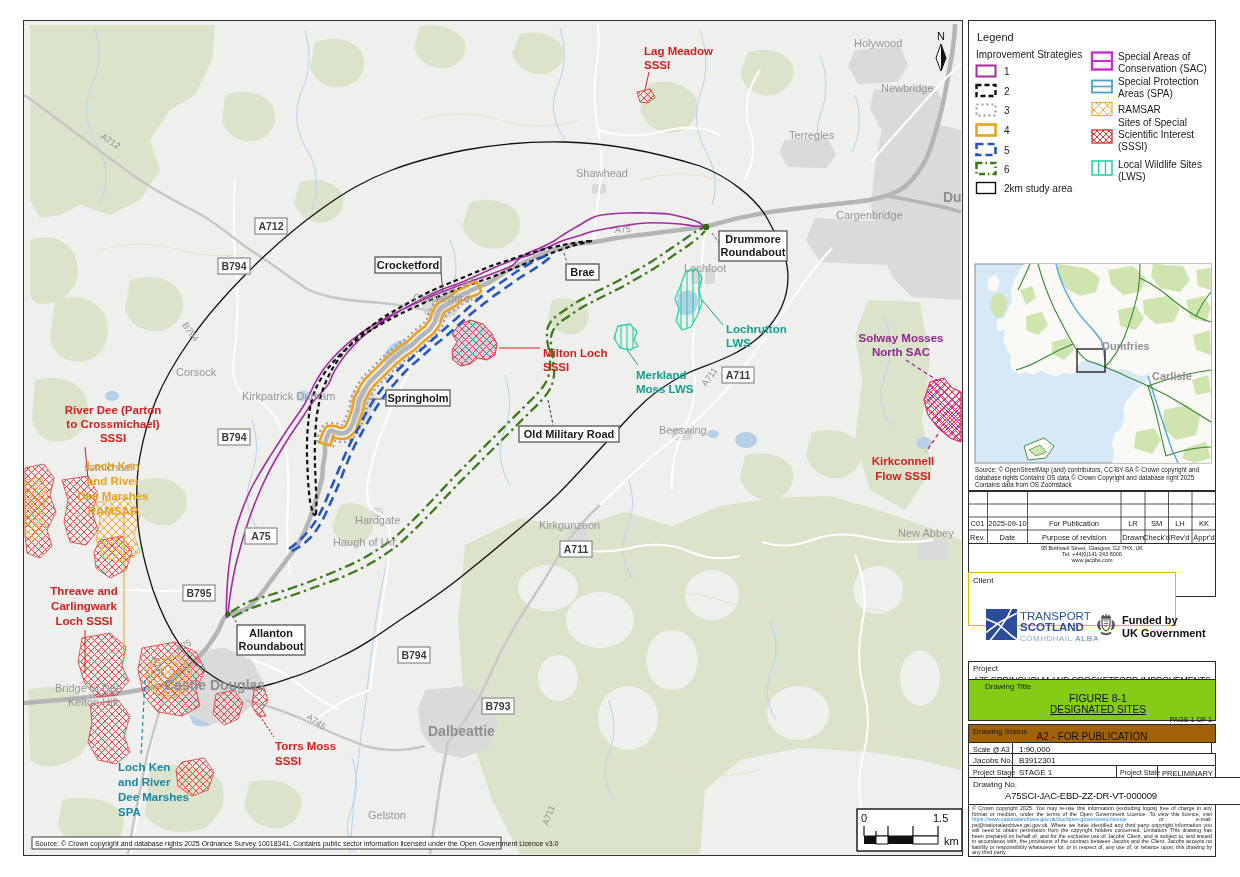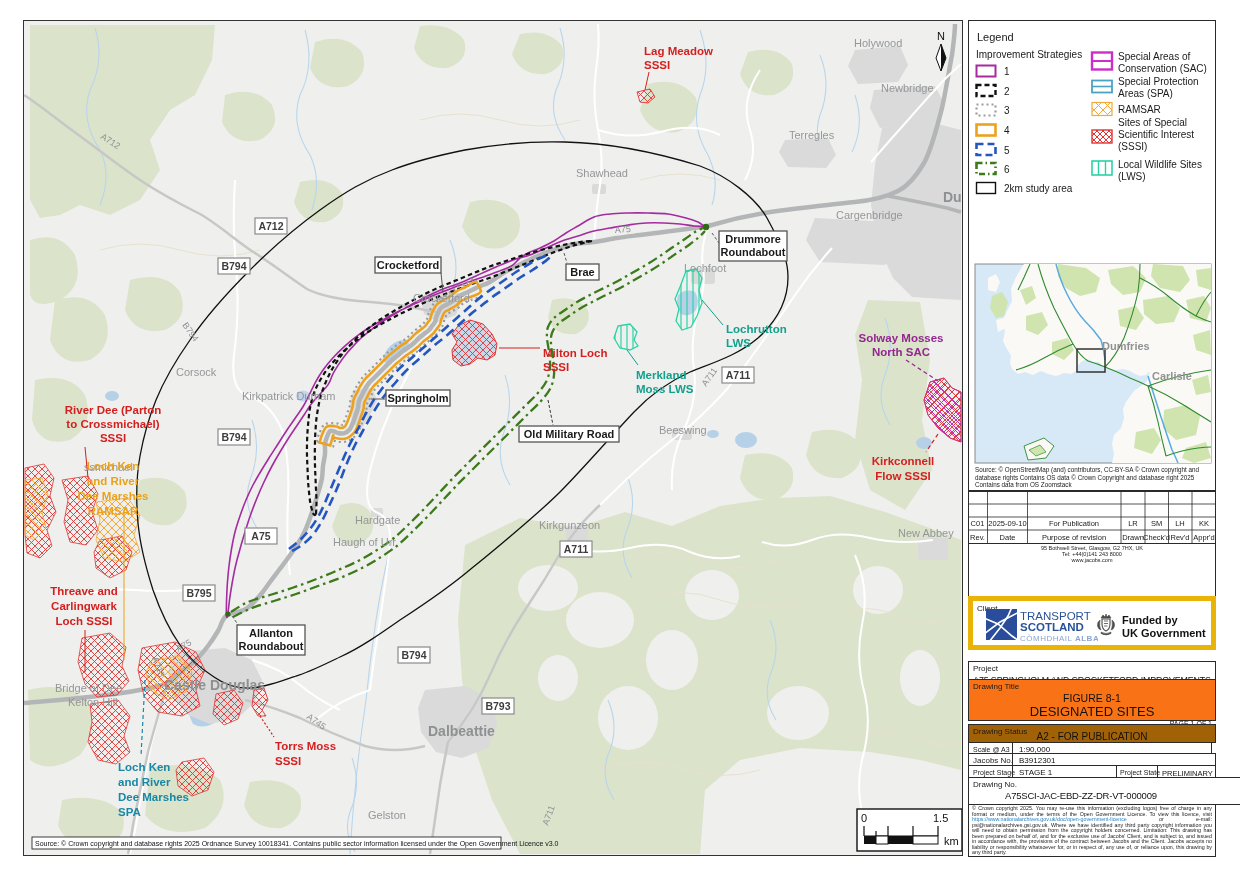--- a/index.html
+++ b/index.html
@@ -687,21 +687,21 @@
 <text x="236" y="48.5" text-anchor="middle">Appr'd</text>
 </g>
 </svg>
 
 <div class="abs" style="left:968px;top:543px;width:248px;height:54px;border:1px solid #2a2a2a;background:#fff;box-sizing:border-box;text-align:center;">
 
 
 <div style="font-size:5.5px;color:#222;line-height:6px;margin-top:1px;">95 Bothwell Street, Glasgow, G2 7HX, UK<br>Tel: +44(0)141 243 8000<br>www.jacobs.com</div>
 </div>
 
-<div class="abs" style="left:968px;top:596px;width:248px;height:54px;border:5px solid #eab308;background:#fff;box-sizing:border-box;">
+<div class="abs" style="left:968px;top:572px;width:208px;height:54px;border:1px solid #eab308;background:#fff;box-sizing:border-box;">
 <div style="font-size:8px;color:#1a1a1a;margin:3px 0 0 4px;">Client</div>
 </div>
 
 <svg class="abs" style="left:986px;top:608px;" width="112" height="36" viewBox="0 0 112 36">
 <rect x="0" y="1" width="31" height="31" fill="#2a4d9b"></rect>
 <clipPath id="tsclip">
       <rect x="0" y="1" width="31" height="31"></rect>
     </clipPath>
 <g stroke="#fff" stroke-width="1.6" fill="none" clip-path="url(#tsclip)">
 <path d="M-2,26 L14,14 L33,4"></path>
@@ -724,24 +724,24 @@
 </g>
 <text x="28" y="12" font-size="11px" font-weight="bold" fill="#111" font-family="Liberation Sans,sans-serif">Funded by</text>
 <text x="28" y="25" font-size="11px" font-weight="bold" fill="#111" font-family="Liberation Sans,sans-serif">UK Government</text>
 </svg>
 
 <div class="abs" style="left:968px;top:661px;width:248px;height:31px;border:1px solid #2a2a2a;background:#fff;box-sizing:border-box;">
 <div style="font-size:8px;color:#1a1a1a;margin:2px 0 0 4px;">Project</div>
 <div style="font-size:8.8px;color:#111;text-align:center;margin-top:2px;font-weight:500;white-space:nowrap;letter-spacing:-0.1px;">A75 SPRINGHOLM AND CROCKETFORD IMPROVEMENTS</div>
 </div>
 
-<div class="abs" style="left:968px;top:679px;width:248px;height:42px;border:1px solid #2a2a2a;background:#f97316;box-sizing:border-box;">
+<div class="abs" style="left:968px;top:679px;width:248px;height:42px;border:1px solid #2a2a2a;background:#84cc16;box-sizing:border-box;padding-left:12px;">
 <div style="font-size:8px;color:#1a1a1a;margin:2px 0 0 4px;">Drawing Title</div>
 <div style="font-size:10.5px;color:#111;text-align:center;margin-top:1px;">FIGURE 8-1</div>
-<div style="font-size:13px;color:#111;text-align:center;">DESIGNATED SITES</div>
+<div style="font-size:10px;color:#111;text-align:center;text-decoration:underline;">DESIGNATED SITES</div>
 <div style="font-size:7px;color:#111;text-align:right;margin:1px 3px 0 0;">PAGE 1 OF 1</div>
 </div>
 
 <div class="abs" style="left:968px;top:724px;width:248px;height:19px;border:1px solid #2a2a2a;background:#a16207;box-sizing:border-box;">
 <div style="font-size:8px;color:#1a1a1a;position:absolute;left:4px;top:2px;">Drawing Status</div>
 <div style="font-size:10px;color:#111;text-align:center;margin-top:6px;">A2 - FOR PUBLICATION</div>
 </div>
 
 <div class="abs" style="left:968px;top:742px;width:244px;height:12px;border:1px solid #2a2a2a;background:#fff;box-sizing:border-box;">
 <div style="font-size:7px;color:#1a1a1a;position:absolute;left:4px;top:2.5px;">Scale @ A3</div>

